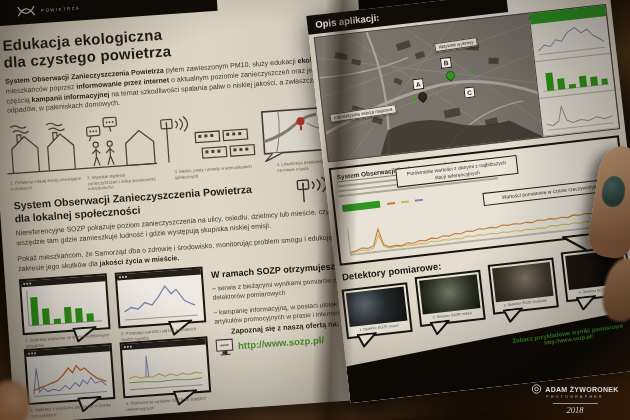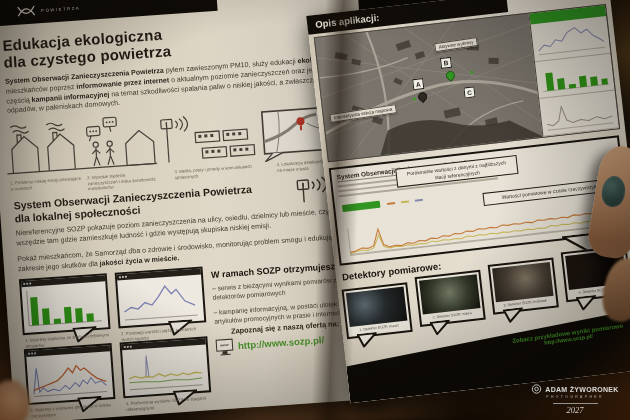--- a/index.html
+++ b/index.html
@@ -433,16 +433,16 @@
 
   <div class="wm">
     <div class="wm-row">
       <svg width="11" height="10" viewBox="0 0 11 10">
         <circle cx="5.5" cy="5" r="4.2" stroke="#ddd" stroke-width=".9" fill="none"></circle>
         <circle cx="5.5" cy="5" r="1.8" stroke="#ddd" stroke-width=".9" fill="none"></circle>
       </svg>
       <span class="wm-name">ADAM ŻYWORONEK</span>
     </div>
     <div class="wm-title">PHOTOGRAPHER</div>
-    <div><span class="wm-year">2027</span></div>
+    <div><span class="wm-year">2018</span></div>
   </div>
 
 </div>
 
 </body></html>

